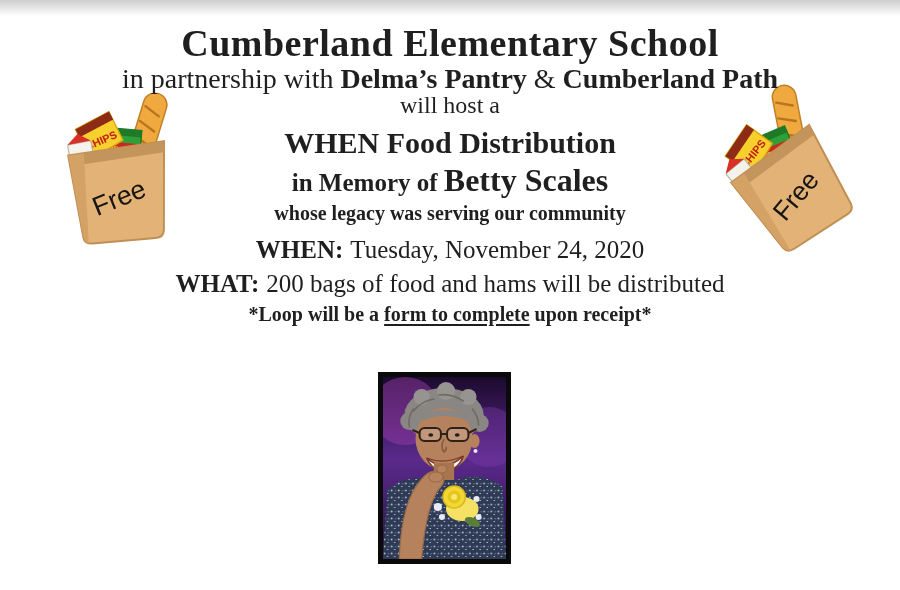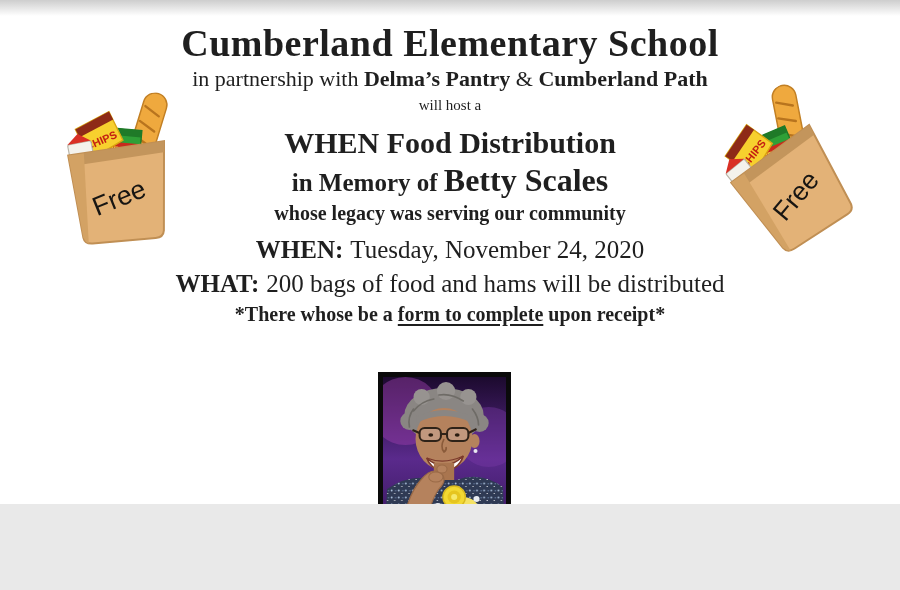--- a/index.html
+++ b/index.html
@@ -1,27 +1,27 @@
 <!DOCTYPE html>
 <html><head>
 <meta charset="utf-8">
 <style>
   html,body{margin:0;padding:0;background:#e9e9e9;}
   .flyer{
-    position:relative;width:900px;height:504px;margin:0 auto;
+    position:relative;width:900px;height:590px;margin:0 auto;
     background:#ffffff;overflow:hidden;
     font-family:"Liberation Serif","DejaVu Serif",serif;color:#1f1f1f;
   }
   .scan-edge{position:absolute;top:0;left:0;width:100%;height:16px;
     background:linear-gradient(#bdbdbd,#ffffff);opacity:.75;pointer-events:none;}
   .content{position:absolute;inset:0;text-align:center;}
   .title{margin:22px 0 0;font-size:38px;line-height:42px;font-weight:700;letter-spacing:.5px;}
-  .partnership{margin:2px 0 0;font-size:22px;line-height:26px;font-weight:400;}
+  .partnership{margin:2px 0 0;font-size:28px;line-height:26px;font-weight:400;}
   .partnership b{font-weight:700;}
-  .host{margin:0;font-size:15px;line-height:26px;}
+  .host{margin:0;font-size:24px;line-height:26px;}
   .event{margin:8px 0 0;font-size:30px;line-height:34px;font-weight:700;}
   .memory{margin:2px 0 0;font-size:25px;line-height:36px;font-weight:700;}
   .memory-name{font-size:32px;}
   .legacy{margin:1px;font-size:20px;line-height:23px;font-weight:700;}
   .details{margin:10px 0 0;font-size:25px;line-height:30px;}
   .detail{margin:4px;}
   .detail-label{font-weight:700;}
   .detail-value{margin-left:7px;}
   .receipt{margin:0;font-size:20px;line-height:23px;font-weight:700;}
   .receipt .u{text-decoration:underline;text-decoration-thickness:2px;text-underline-offset:3px;text-align:center;}
@@ -105,21 +105,21 @@
 
     <p class="memory"><span class="memory-prefix">in Memory of </span><span class="memory-name">Betty Scales</span></p>
 
     <p class="legacy">whose legacy was serving our community</p>
 
     <div class="details">
       <p class="detail"><b class="detail-label">WHEN:</b><span class="detail-value">Tuesday, November 24, 2020</span></p>
       <p class="detail"><b class="detail-label">WHAT:</b><span class="detail-value">200 bags of food and hams will be distributed</span></p>
     </div>
 
-    <p class="receipt"><span>*There whose be a </span><span class="u">form to complete</span><span> upon receipt*</span></p>
+    <p class="receipt"><span>*Loop will be a </span><span class="u">form to complete</span><span> upon receipt*</span></p>
   </div>
 
   <div class="photo-frame">
     <svg viewBox="0 0 121 182" preserveAspectRatio="none">
       <defs>
         <linearGradient id="pbg" x1="0" y1="0" x2="0" y2="1">
           <stop offset="0" stop-color="#1c0a2e"></stop>
           <stop offset="0.45" stop-color="#5a2a8c"></stop>
           <stop offset="1" stop-color="#2a1048"></stop>
         </linearGradient>

